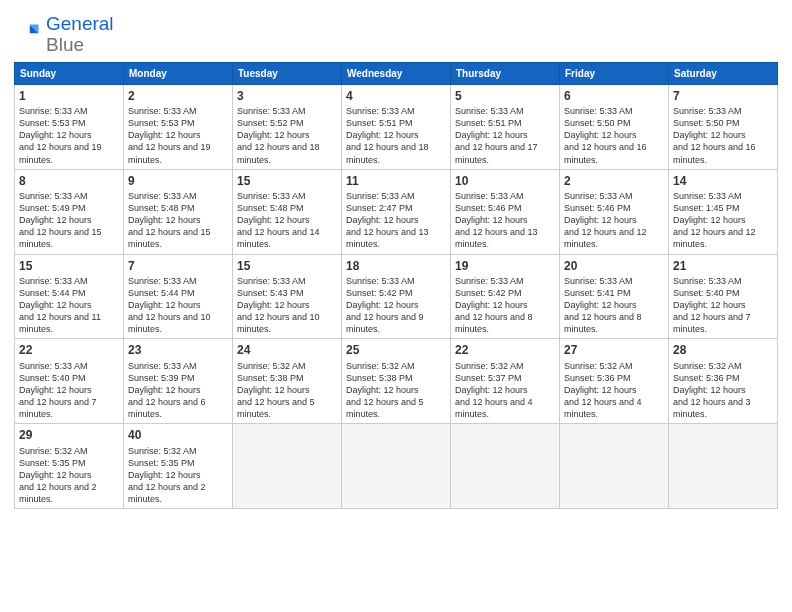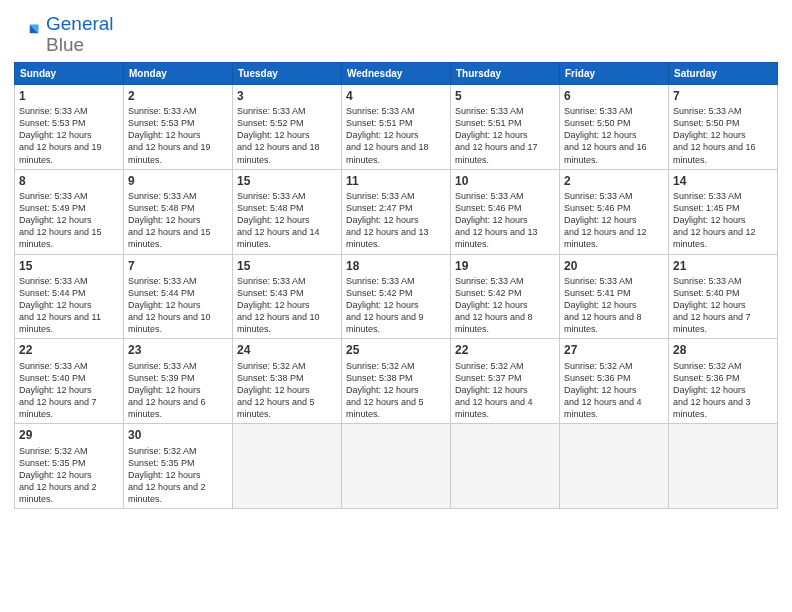--- a/index.html
+++ b/index.html
@@ -336,21 +336,21 @@
         </tr>
         <tr>
           <td>
             <span class="day-number">29</span>
             <div>Sunrise: 5:32 AM</div>
             <div>Sunset: 5:35 PM</div>
             <div>Daylight: 12 hours</div>
             <div>and 12 hours and 2 minutes.</div>
           </td>
           <td>
-            <span class="day-number">30</span>
+            <span class="day-number">40</span>
             <div>Sunrise: 5:32 AM</div>
             <div>Sunset: 5:35 PM</div>
             <div>Daylight: 12 hours</div>
             <div>and 12 hours and 2 minutes.</div>
           </td>
           <td class="empty last-row-empty"></td>
           <td class="empty last-row-empty"></td>
           <td class="empty last-row-empty"></td>
           <td class="empty last-row-empty"></td>
           <td class="empty last-row-empty"></td>

